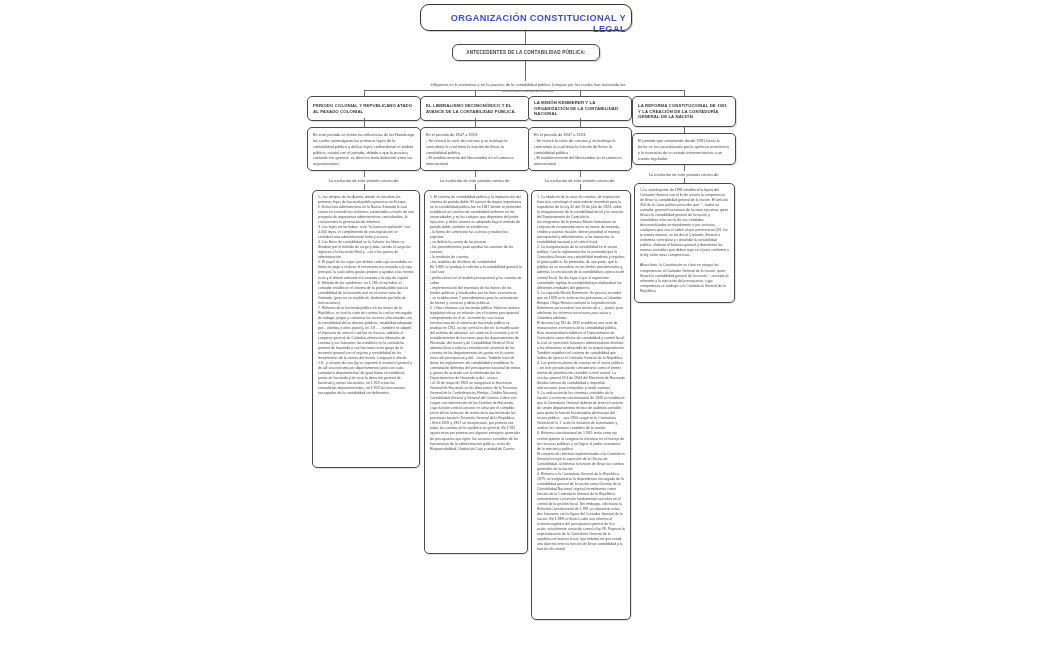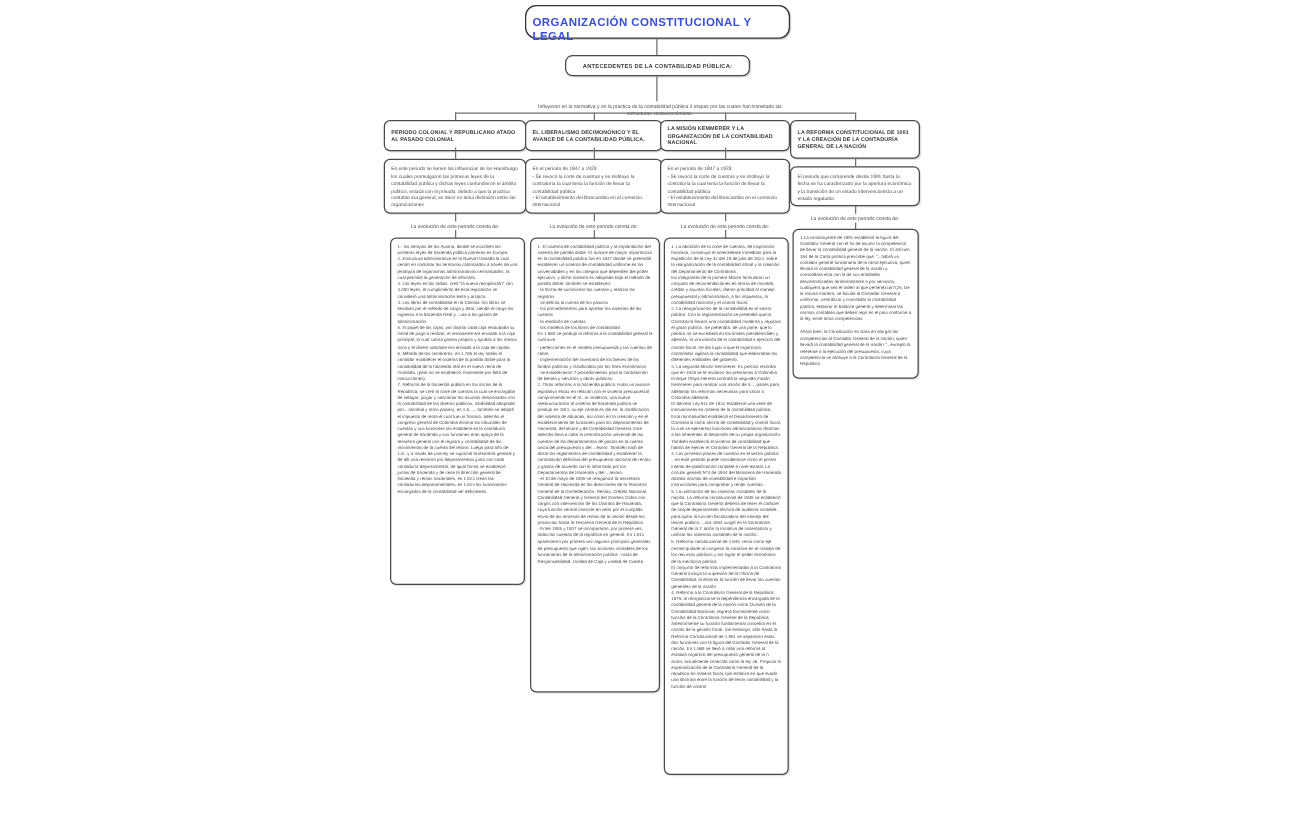--- a/index.html
+++ b/index.html
@@ -39,21 +39,21 @@
     display: flex;
     align-items: center;
     justify-content: center;
     box-shadow: 1px 1px 0 rgba(0,0,0,.18);
   }
   .title-box .txt {
     color: #3b4fd8;
     font-size: 9.2px;
     font-weight: bold;
     letter-spacing: .35px;
-    text-align: left;
+    text-align: right;
     line-height: 1.15;
     margin-top: 12px;
   }
   .sub-box {
     left: 452px;
     top: 44px;
     width: 148px;
     height: 17px;
     display: flex;
     align-items: center;

